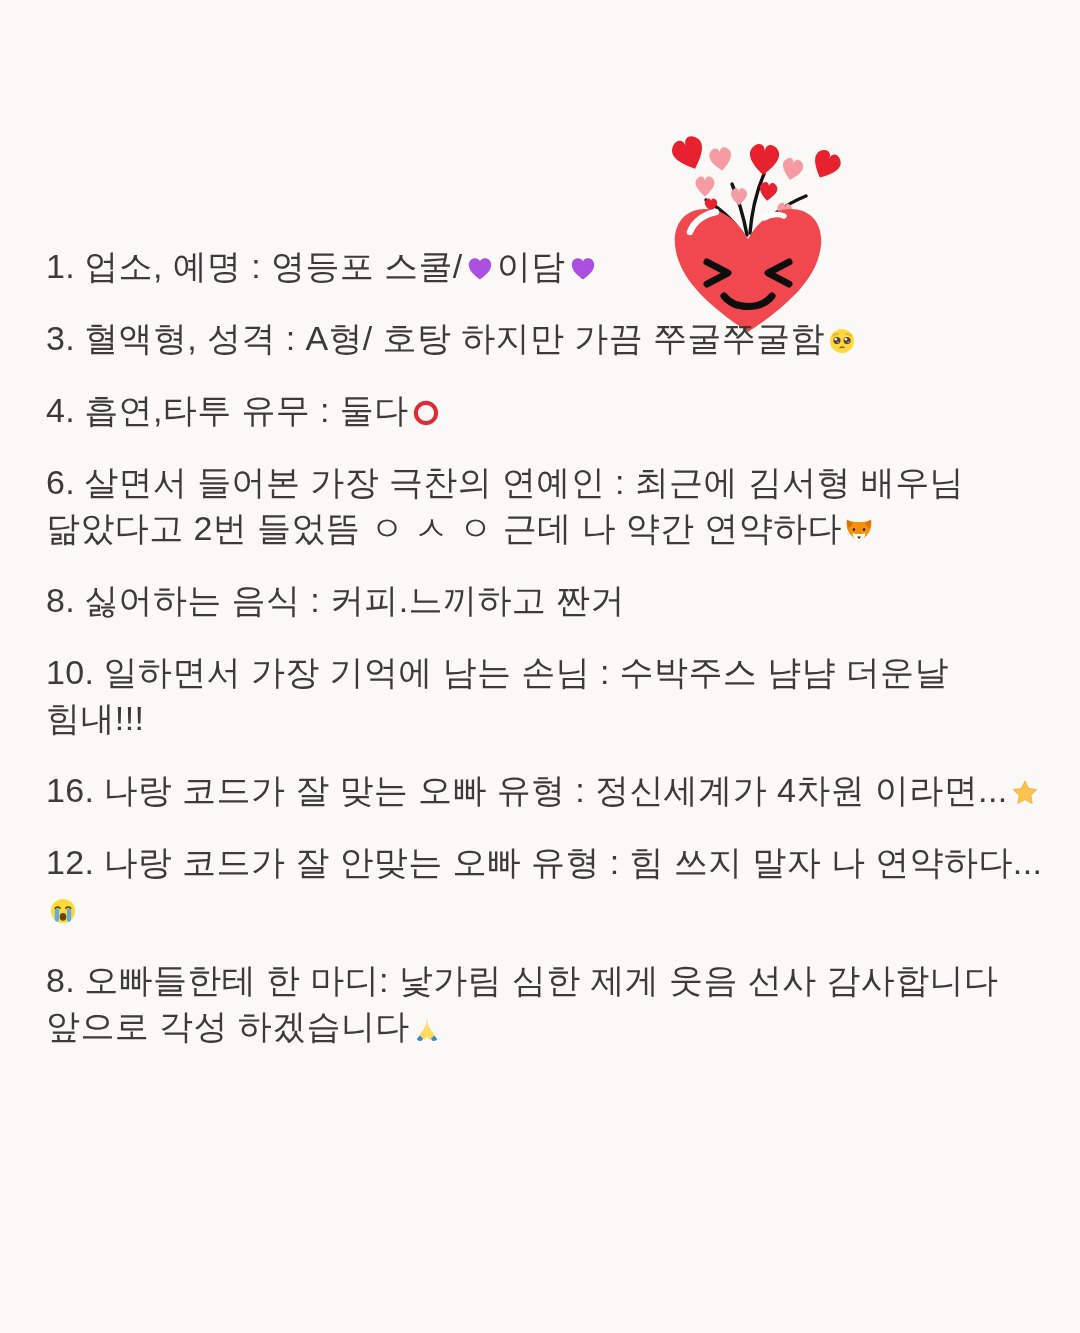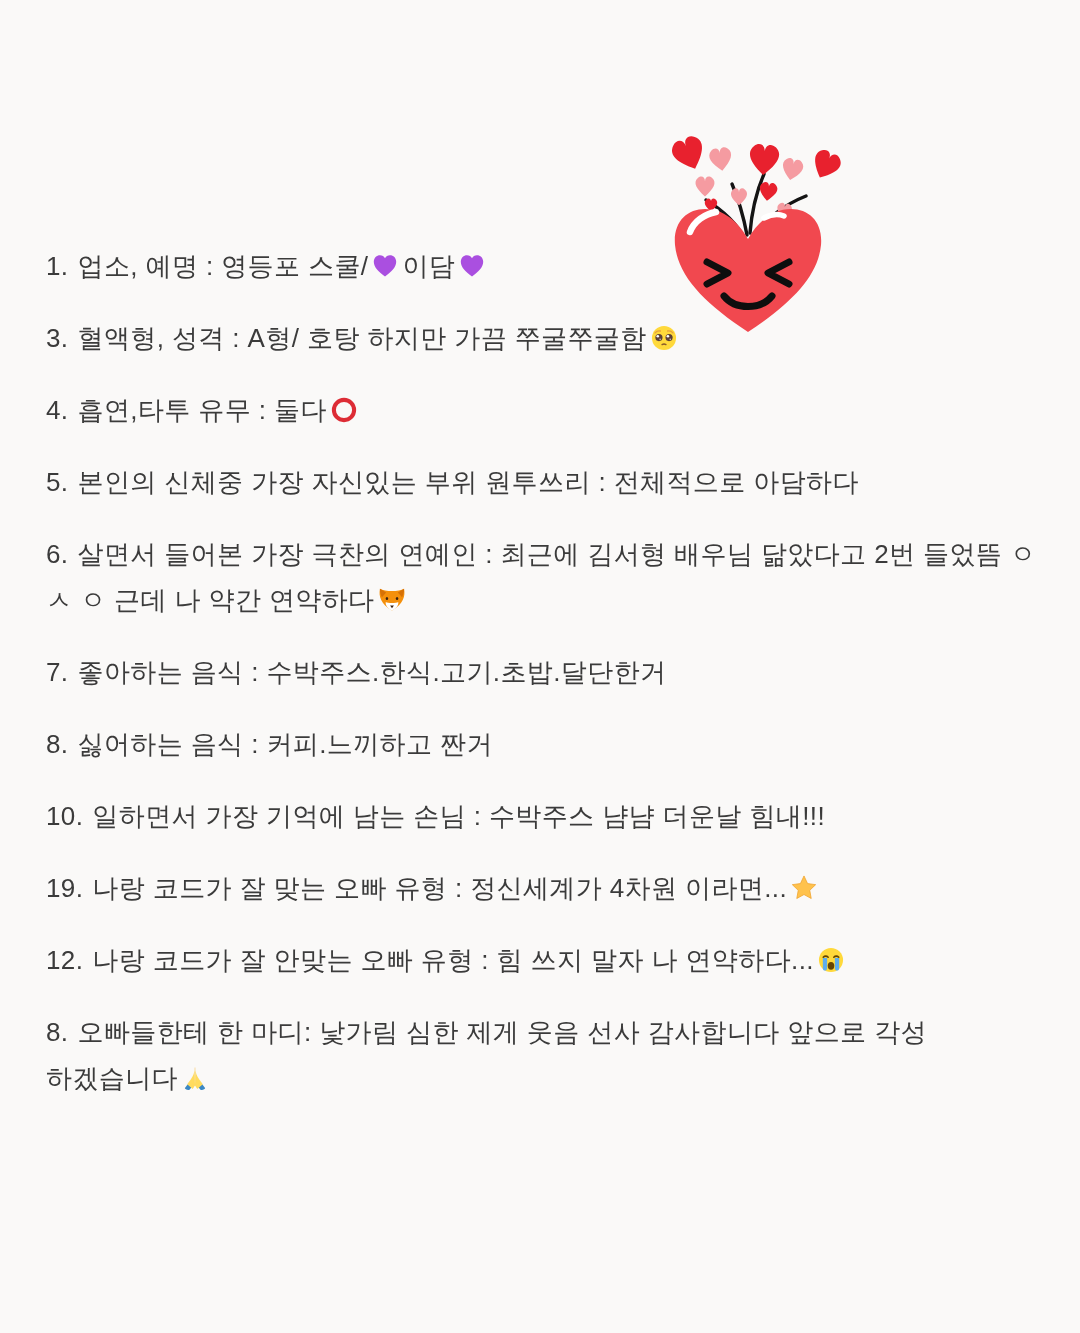--- a/index.html
+++ b/index.html
@@ -12,21 +12,21 @@
     overflow:hidden;
   }
   .sticker{
     position:absolute;left:648px;top:126px;width:200px;height:220px;
   }
   .sticker svg{width:100%;height:100%;display:block;}
   .content{
     position:absolute;left:46px;top:243px;right:36px;
   }
   .line{
-    font-size:26px;line-height:46px;margin-bottom:26px;
+    font-size:34px;line-height:46px;margin-bottom:26px;
     letter-spacing:0.4px;
     word-break:keep-all;
   }
   .num{margin-right:9px;}
   .emoji{
     display:inline-block;width:28px;height:28px;
     vertical-align:-5px;margin:0 3px;
   }
   .emoji svg{width:100%;height:100%;display:block;}
 </style>
@@ -81,33 +81,31 @@
           <circle cx="24.5" cy="17.5" r="4.6" fill="#5d4037"></circle>
           <circle cx="10" cy="15.8" r="1.7" fill="#fff"></circle>
           <circle cx="23" cy="15.8" r="1.7" fill="#fff"></circle>
           <circle cx="13" cy="19.6" r="0.9" fill="#fff" opacity="0.8"></circle>
           <circle cx="26" cy="19.6" r="0.9" fill="#fff" opacity="0.8"></circle>
           <path d="M15.5 26.5c1.5-1 3.5-1 5 0" fill="none" stroke="#8a5a2a" stroke-width="1.8" stroke-linecap="round"></path>
         </svg></span></div>
     <div class="line"><span class="num">4.</span><span>흡연,타투 유무 :  둘다</span><span class="emoji" title="⭕"><svg viewBox="0 0 36 36">
           <circle cx="18" cy="18" r="13" fill="none" stroke="#dd2c35" stroke-width="5.2"></circle>
         </svg></span></div>
-    <div class="line"><span class="num">5.</span><span>본인의 신체중 가장 자신있는 부위 원투쓰리 :  전체적으로 아담하다</span></div>
     <div class="line"><span class="num">6.</span><span>살면서 들어본 가장 극찬의 연예인 : 최근에  김서형 배우님 닮았다고 2번 들었뜸  ㅇ ㅅ ㅇ  근데 나 약간 연약하다</span><span class="emoji" title="🦊"><svg viewBox="0 0 36 36">
           <path fill="#f4900c" d="M2.5 3.5C9 7.5 27 7.5 33.5 3.5c1.8 10-1 19.5-15.5 28C3.5 23 0.7 13.5 2.5 3.5z"></path>
           <path fill="#d67106" d="M2.5 3.5l8 5-5.5 6c-1.6-3.4-2.7-7-2.5-11zM33.5 3.5l-8 5 5.5 6c1.6-3.4 2.7-7 2.5-11z"></path>
           <path fill="#ffffff" d="M10 20.5c2.5 1.6 13.5 1.6 16 0 .8 4-2.5 8.5-8 11-5.5-2.5-8.8-7-8-11z"></path>
           <ellipse cx="11.5" cy="16" rx="1.6" ry="2" fill="#3b2312"></ellipse>
           <ellipse cx="24.5" cy="16" rx="1.6" ry="2" fill="#3b2312"></ellipse>
           <path fill="#3b2312" d="M15.5 25h5L18 28.5z"></path>
         </svg></span></div>
-    <div class="line"><span class="num">7.</span><span>좋아하는 음식 :  수박주스.한식.고기.초밥.달단한거</span></div>
     <div class="line"><span class="num">8.</span><span>싫어하는 음식 : 커피.느끼하고 짠거</span></div>
     <div class="line"><span class="num">10.</span><span>일하면서 가장 기억에 남는 손님 :  수박주스 냠냠 더운날 힘내!!!</span></div>
-    <div class="line"><span class="num">19.</span><span>나랑 코드가 잘 맞는 오빠 유형 :  정신세계가 4차원  이라면...</span><span class="emoji" title="⭐"><svg viewBox="0 0 36 36">
+    <div class="line"><span class="num">16.</span><span>나랑 코드가 잘 맞는 오빠 유형 :  정신세계가 4차원  이라면...</span><span class="emoji" title="⭐"><svg viewBox="0 0 36 36">
           <path fill="#ffc24c" stroke="#f0a32e" stroke-width="1" d="M18 2.5l4.6 9.8 10.4 1.4-7.6 7.3 1.9 10.5L18 26.4 8.7 31.5l1.9-10.5L3 13.7l10.4-1.4z"></path>
         </svg></span></div>
     <div class="line"><span class="num">12.</span><span>나랑 코드가 잘 안맞는 오빠 유형 :  힘 쓰지 말자  나 연약하다...</span><span class="emoji" title="😭"><svg viewBox="0 0 36 36">
           <circle cx="18" cy="18" r="15.5" fill="#ffd93b"></circle>
           <path fill="#5dadec" d="M7.5 15.5h5.5v13c0 2-1.2 3-2.75 3s-2.75-1-2.75-3zM23 15.5h5.5v13c0 2-1.2 3-2.75 3S23 30.5 23 28.5z"></path>
           <path d="M8 14.5c1.8-2 4.6-2 6.4 0" fill="none" stroke="#664500" stroke-width="2" stroke-linecap="round"></path>
           <path d="M21.6 14.5c1.8-2 4.6-2 6.4 0" fill="none" stroke="#664500" stroke-width="2" stroke-linecap="round"></path>
           <ellipse cx="18" cy="25.5" rx="4.2" ry="5" fill="#664500"></ellipse>
         </svg></span></div>
     <div class="line"><span class="num">8.</span><span>오빠들한테 한 마디:  낯가림 심한 제게 웃음 선사 감사합니다  앞으로 각성 하겠습니다</span><span class="emoji" title="🙏"><svg viewBox="0 0 36 36">

